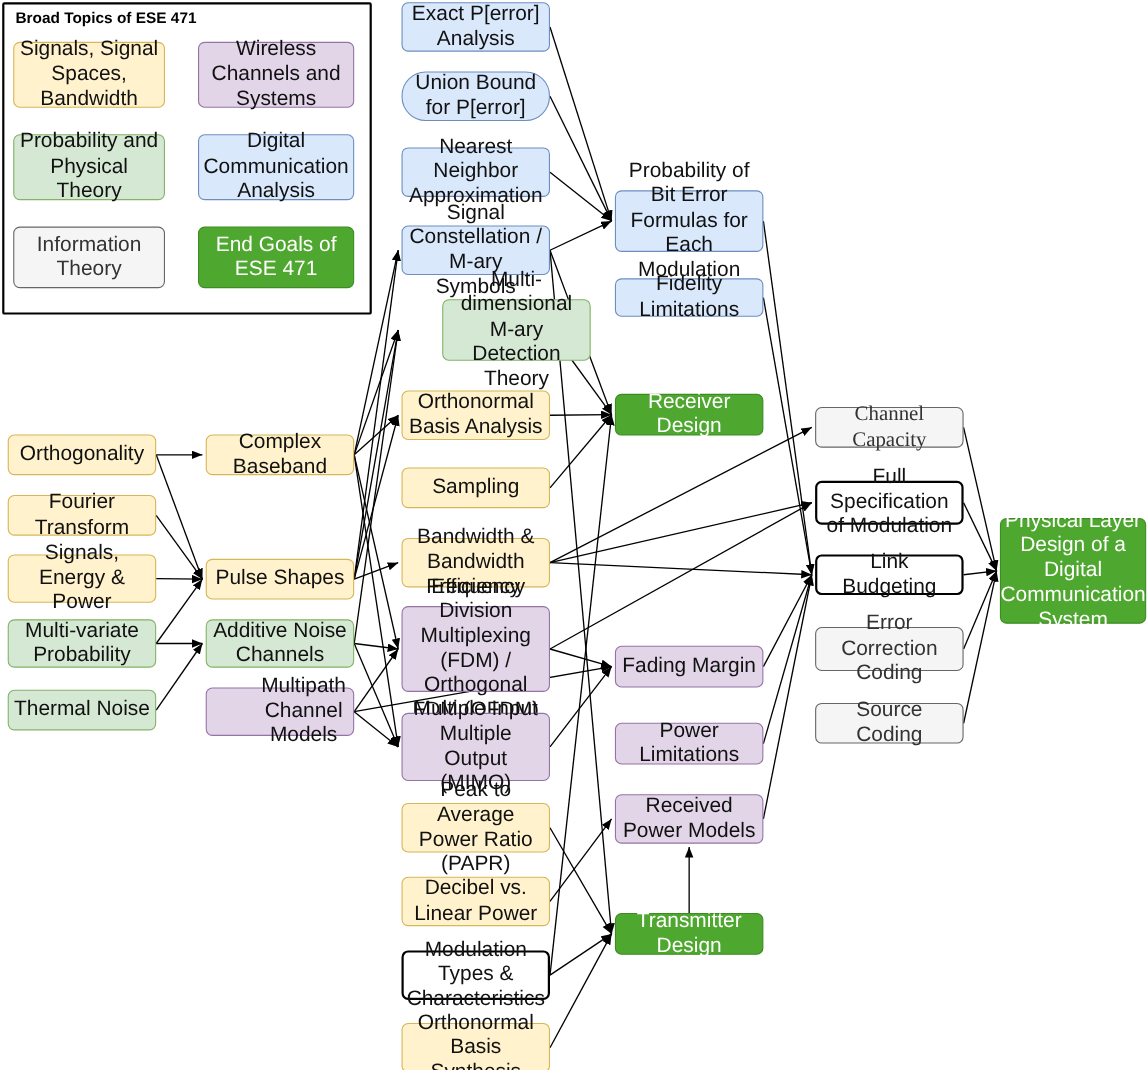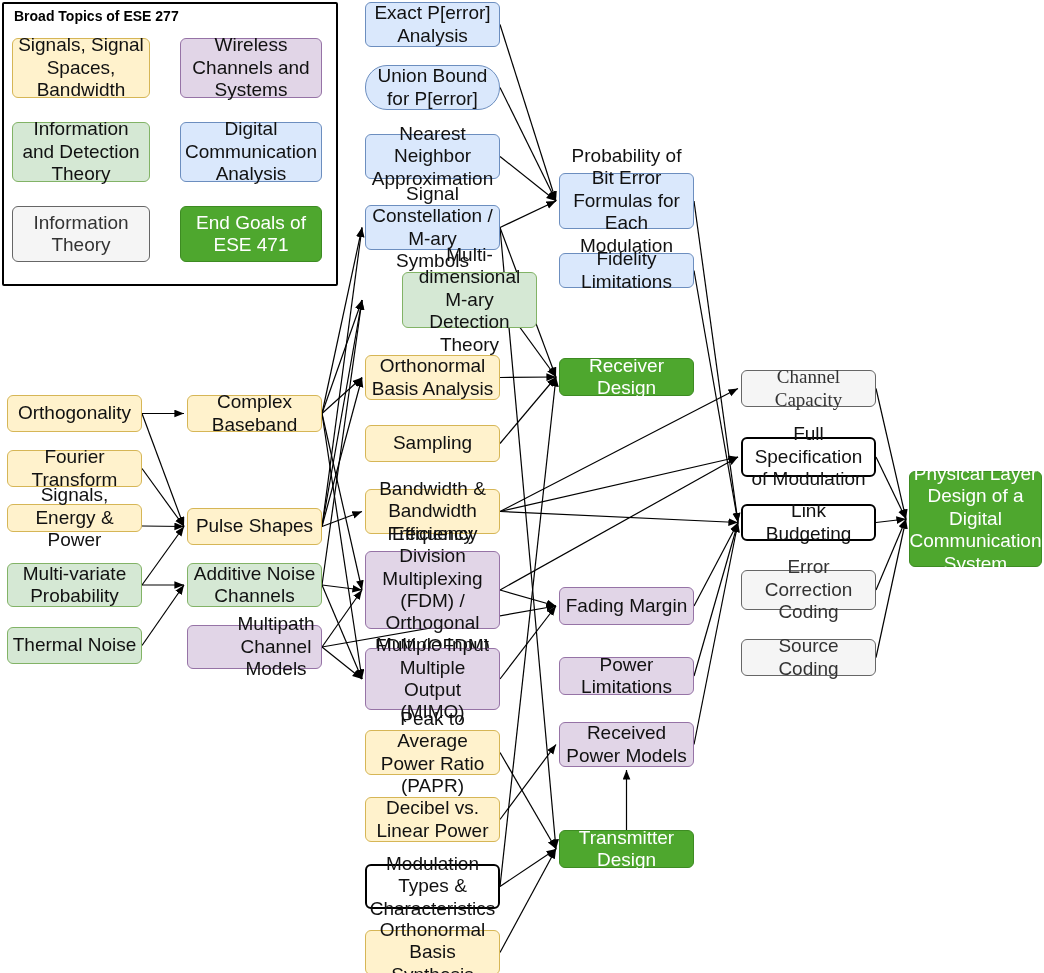--- a/index.html
+++ b/index.html
@@ -82,32 +82,32 @@
         <path d="M626.5,830 L626.5,770" marker-end="url(#arrow)"></path>
         <path d="M876,388.5 L906,519" marker-end="url(#arrow)"></path>
         <path d="M876,457 L906,519" marker-end="url(#arrow)"></path>
         <path d="M876,522.5 L906,519" marker-end="url(#arrow)"></path>
         <path d="M876,590 L906,519" marker-end="url(#arrow)"></path>
         <path d="M876,657.5 L906,519" marker-end="url(#arrow)"></path>
       </g>
   </svg>
 
   <div class="legend-box"></div>
-  <div class="legend-title">Broad Topics of ESE 277</div>
+  <div class="legend-title">Broad Topics of ESE 471</div>
 
   <div class="node yellow" style="left:12px;  top:38px;  width:138px; height:60px;">Signals, Signal Spaces, Bandwidth</div>
   <div class="node purple" style="left:180px; top:38px;  width:142px; height:60px;">Wireless Channels and Systems</div>
-  <div class="node green" style="left:12px;  top:122px; width:138px; height:60px;">Information and Detection Theory</div>
+  <div class="node green" style="left:12px;  top:122px; width:138px; height:60px;">Probability and Physical Theory</div>
   <div class="node blue" style="left:180px; top:122px; width:142px; height:60px;">Digital Communication Analysis</div>
   <div class="node grey" style="left:12px;  top:206px; width:138px; height:56px;">Information Theory</div>
   <div class="node darkgreen" style="left:180px; top:206px; width:142px; height:56px;">End Goals of ESE 471</div>
 
   <div class="node yellow" id="n-orthogonality" style="left:7px; top:395px; width:135px; height:37px;">Orthogonality</div>
   <div class="node yellow" id="n-fourier" style="left:7px; top:450px; width:135px; height:37px;">Fourier Transform</div>
-  <div class="node yellow" id="n-signals_energy" style="left:7px; top:504px; width:135px; height:28px;">Signals, Energy &amp; Power</div>
+  <div class="node yellow" id="n-signals_energy" style="left:7px; top:504px; width:135px; height:44px;">Signals, Energy &amp; Power</div>
   <div class="node green" id="n-multivariate_prob" style="left:7px; top:563px; width:135px; height:44px;">Multi-variate Probability</div>
   <div class="node green" id="n-thermal_noise" style="left:7px; top:627px; width:135px; height:37px;">Thermal Noise</div>
 
   <div class="node yellow" id="n-complex_baseband" style="left:187px; top:395px; width:135px; height:37px;">Complex Baseband</div>
   <div class="node yellow" id="n-pulse_shapes" style="left:187px; top:508px; width:135px; height:37px;">Pulse Shapes</div>
   <div class="node green" id="n-additive_noise" style="left:187px; top:563px; width:135px; height:44px;">Additive Noise Channels</div>
   <div class="node purple" id="n-multipath" style="left:187px; top:625px; width:135px; height:44px;padding-left:47px;">Multipath Channel Models</div>
 
   <div class="node blue" id="n-exact_perror" style="left:365px; top:2px;   width:135px; height:45px;">Exact P[error] Analysis</div>
   <div class="node blue" id="n-union_bound" style="left:365px; top:65px;  width:135px; height:45px;border-radius:22px;">Union Bound for P[error]</div>

